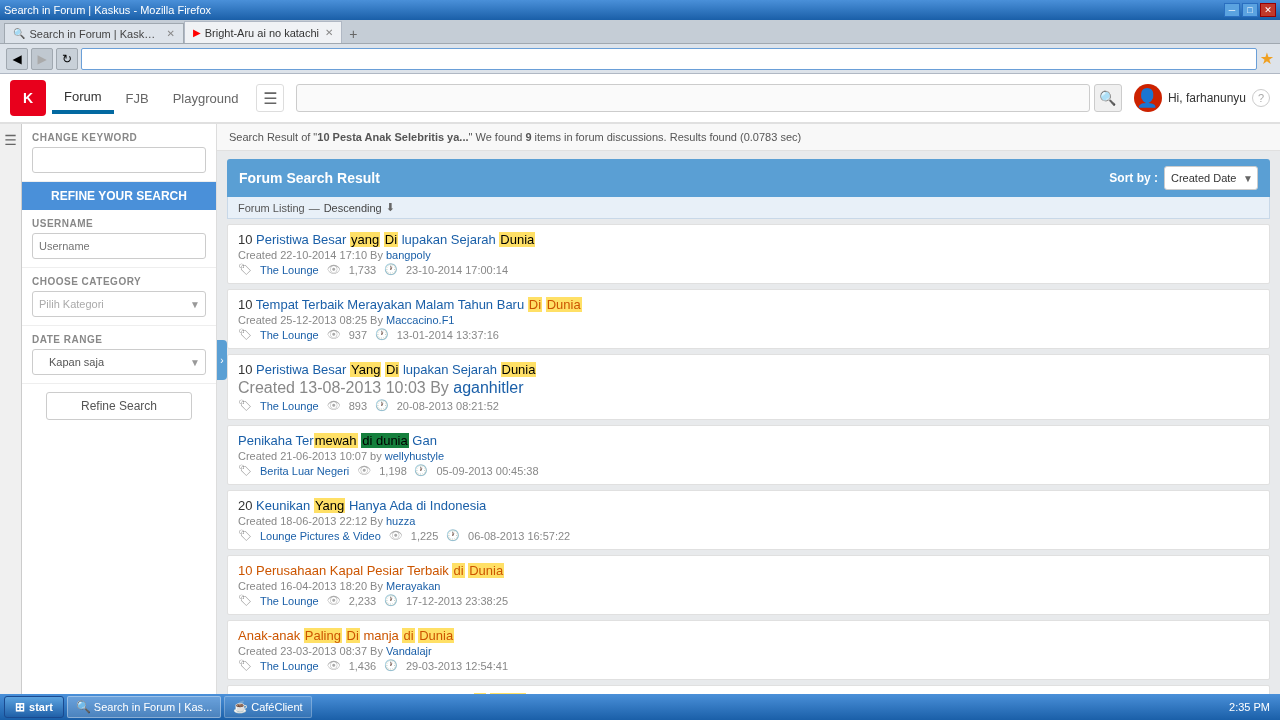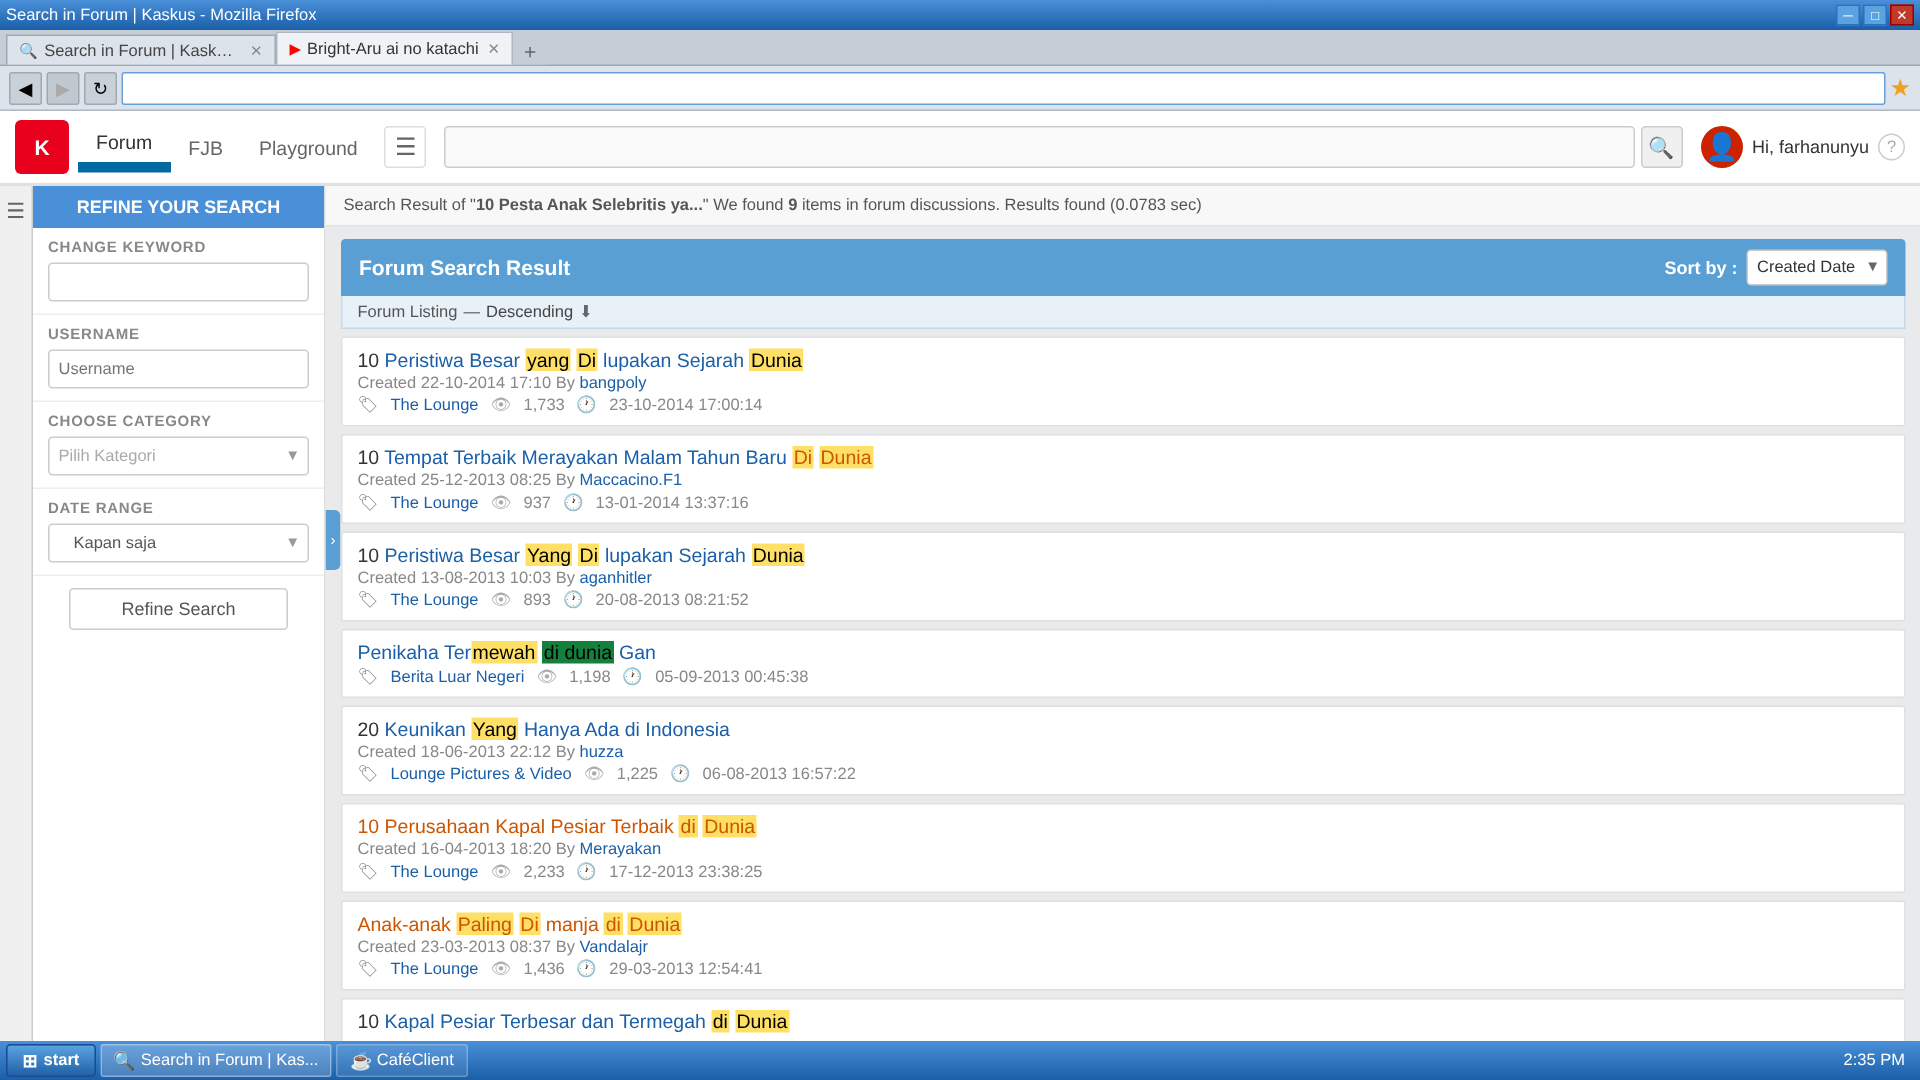--- a/index.html
+++ b/index.html
@@ -38,21 +38,21 @@
     <button style="width:22px;height:22px;background:#c0c8d0;border:1px solid #a0a8b0;border-radius:2px;cursor:pointer;font-size:12px;color:#aaa;">▶</button>
     <button style="width:22px;height:22px;background:#c8d0d8;border:1px solid #a0a8b0;border-radius:2px;cursor:pointer;font-size:12px;">↻</button>
     <input type="text" style="flex: 1 1 0%; height: 22px; border: 1px solid rgb(106, 159, 216); border-radius: 2px; padding: 0px 6px; font-size: 11px; background: white; color: rgb(51, 51, 51);">
     <span style="font-size:16px;color:#f0a020;cursor:pointer;">★</span>
   </div>
 </div>
 
 <div style="height:50px;background:white;border-bottom:2px solid #e0e0e0;display:flex;align-items:center;padding:0 10px;gap:6px;">
   <div style="width:36px;height:36px;background:#e8001c;border-radius:4px;display:flex;align-items:center;justify-content:center;color:white;font-weight:bold;font-size:14px;cursor:pointer;">K</div>
   <div style="display:flex;align-items:center;gap:0;">
-    <div style="padding:6px 12px;font-size:13px;color:#333;cursor:pointer;border-bottom:7px solid #0369a1;">Forum</div>
+    <div style="padding:6px 12px;font-size:13px;color:#333;cursor:pointer;border-bottom:4px solid #0369a1;">Forum</div>
     <div style="padding:6px 12px;font-size:13px;color:#666;cursor:pointer;">FJB</div>
     <div style="padding:6px 12px;font-size:13px;color:#666;cursor:pointer;">Playground</div>
   </div>
   <div style="width:28px;height:28px;border:1px solid #ddd;border-radius:3px;display:flex;align-items:center;justify-content:center;cursor:pointer;color:#666;font-size:16px;">☰</div>
   <div style="flex:1;display:flex;align-items:center;gap:4px;margin:0 6px;">
     <input type="text" style="flex: 1 1 0%; height: 28px; border: 1px solid rgb(204, 204, 204); border-radius: 3px; padding: 0px 8px; font-size: 12px; background: rgb(250, 250, 250);">
     <button style="width:28px;height:28px;background:#f0f0f0;border:1px solid #ccc;border-radius:3px;display:flex;align-items:center;justify-content:center;cursor:pointer;font-size:14px;color:#666;">🔍</button>
   </div>
   <div style="display:flex;align-items:center;gap:6px;margin-left:auto;">
     <div style="width:28px;height:28px;background:#cc2200;border-radius:50%;display:flex;align-items:center;justify-content:center;color:white;font-size:12px;font-weight:bold;overflow:hidden;">
@@ -63,26 +63,26 @@
   </div>
 </div>
 
 <div style="display:flex;height:calc(720px - 20px - 24px - 30px - 50px - 26px);background:#e0e4e8;">
 
   <div style="width:22px;background:#f0f0f0;border-right:1px solid #ccc;display:flex;flex-direction:column;align-items:center;padding-top:4px;cursor:pointer;">
     <span style="font-size:14px;color:#666;padding:4px;">☰</span>
   </div>
 
   <div style="width:195px;background:white;border-right:1px solid #ddd;display:flex;flex-direction:column;overflow:hidden;">
-    <div style="background:#4a90d9;color:white;padding:7px 10px;font-size:12px;font-weight:bold;text-align:center;">REFINE YOUR SEARCH</div>
-
     <div style="padding:8px 10px;border-bottom:1px solid #eee;">
       <div style="font-size:10px;color:#888;text-transform:uppercase;margin-bottom:4px;font-weight:bold;letter-spacing:0.5px;">CHANGE KEYWORD</div>
       <input type="text" style="width: 100%; height: 26px; border: 1px solid rgb(204, 204, 204); border-radius: 3px; padding: 0px 6px; font-size: 11px;">
     </div>
+
+    <div style="background:#4a90d9;color:white;padding:7px 10px;font-size:12px;font-weight:bold;text-align:center;">REFINE YOUR SEARCH</div>
 
     <div style="padding:8px 10px;border-bottom:1px solid #eee;">
       <div style="font-size:10px;color:#888;text-transform:uppercase;margin-bottom:4px;font-weight:bold;letter-spacing:0.5px;">USERNAME</div>
       <input type="text" style="width: 100%; height: 26px; border: 1px solid rgb(204, 204, 204); border-radius: 3px; padding: 0px 6px; font-size: 11px; color: rgb(170, 170, 170);" placeholder="Username">
     </div>
 
     <div style="padding:8px 10px;border-bottom:1px solid #eee;">
       <div style="font-size:10px;color:#888;text-transform:uppercase;margin-bottom:4px;font-weight:bold;letter-spacing:0.5px;">CHOOSE CATEGORY</div>
       <div style="position:relative;">
         <select style="width:100%;height:26px;border:1px solid #ccc;border-radius:3px;padding:0 6px;font-size:11px;color:#aaa;background:white;appearance:none;-webkit-appearance:none;">
@@ -162,35 +162,36 @@
           <span style="color:#888;">937</span>
           <span style="color:#aaa;">🕐</span>
           <span style="color:#888;">13-01-2014 13:37:16</span>
         </div>
       </div>
 
       <div style="background:white;border:1px solid #e0e0e0;border-radius:2px;margin-bottom:5px;padding:7px 10px;">
         <div style="font-size:13px;margin-bottom:2px;cursor:pointer;">
           <span style="color:#333;">10 </span><span style="color:#1a5fa8;">Peristiwa Besar </span><span style="background:#ffe066;padding:0 1px;">Yang</span><span style="color:#1a5fa8;"> </span><span style="background:#ffe066;padding:0 1px;">Di</span><span style="color:#1a5fa8;"> lupakan Sejarah </span><span style="background:#ffe066;padding:0 1px;">Dunia</span>
         </div>
-        <div style="font-size:11px;color:#888;margin-bottom:2px;">Created 13-08-2013 10:03 By <a style="color:#1a5fa8;text-decoration:none;cursor:pointer;">aganhitler</a></div>
+        <div style="font-size:16px;color:#888;margin-bottom:2px;">Created 13-08-2013 10:03 By <a style="color:#1a5fa8;text-decoration:none;cursor:pointer;">aganhitler</a></div>
         <div style="display:flex;align-items:center;gap:8px;font-size:11px;">
           <span style="color:#888;">🏷</span>
           <a style="color:#1a5fa8;text-decoration:none;cursor:pointer;">The Lounge</a>
           <span style="color:#aaa;">👁</span>
           <span style="color:#888;">893</span>
           <span style="color:#aaa;">🕐</span>
           <span style="color:#888;">20-08-2013 08:21:52</span>
         </div>
       </div>
 
       <div style="background:white;border:1px solid #e0e0e0;border-radius:2px;margin-bottom:5px;padding:7px 10px;">
         <div style="font-size:13px;margin-bottom:2px;cursor:pointer;">
           <span style="color:#1a5fa8;">Penikaha Ter</span><span style="background:#ffe066;padding:0 1px;">mewah</span><span style="color:#1a5fa8;"> </span><span style="background:#15803d;padding:0 1px;">di dunia</span><span style="color:#1a5fa8;"> Gan</span>
         </div>
+        <div style="font-size:11px;color:#888;margin-bottom:2px;">Created 21-06-2013 10:07 by <a style="color:#1a5fa8;text-decoration:none;cursor:pointer;">wellyhustyle</a></div>
         <div style="display:flex;align-items:center;gap:8px;font-size:11px;">
           <span style="color:#888;">🏷</span>
           <a style="color:#1a5fa8;text-decoration:none;cursor:pointer;">Berita Luar Negeri</a>
           <span style="color:#aaa;">👁</span>
           <span style="color:#888;">1,198</span>
           <span style="color:#aaa;">🕐</span>
           <span style="color:#888;">05-09-2013 00:45:38</span>
         </div>
       </div>
 

